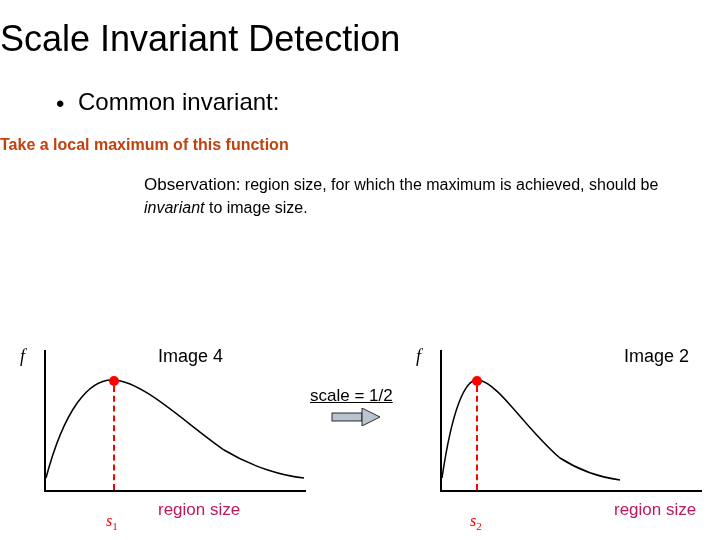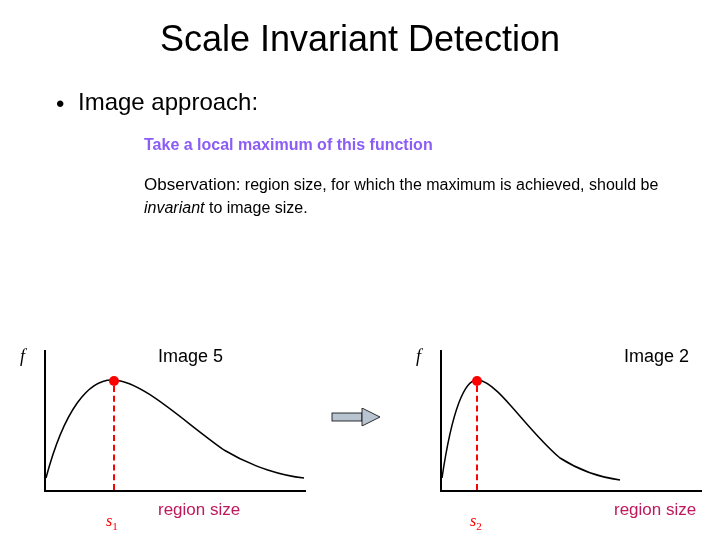--- a/index.html
+++ b/index.html
@@ -5,44 +5,42 @@
   * { margin: 0; padding: 0; box-sizing: border-box; }
   body {
     width: 720px;
     height: 540px;
     background: #fff;
     font-family: Arial, Helvetica, sans-serif;
     position: relative;
     overflow: hidden;
   }
   .title {
-    text-align: center;
     font-size: 36px;
     font-weight: 400;
     padding-top: 18px;
     color: #000;
   }
   .bullet-row {
     margin-top: 28px;
     margin-left: 56px;
     font-size: 24px;
     color: #000;
   }
   .bullet-dot {
     display: inline-block;
     width: 8px;
     margin-right: 14px;
     vertical-align: middle;
   }
   .sub1 {
-    margin-left: 144px;
     margin-top: 18px;
     font-size: 16px;
     font-weight: bold;
-    color: #8b5cf6;
+    color: #c2410c;
   }
   .sub2 {
     margin-left: 144px;
     margin-top: 20px;
     font-size: 16px;
     color: #000;
     max-width: 520px;
     line-height: 1.35;
   }
   .obs-bold { font-weight: normal; font-size: 17px; }
@@ -149,47 +147,48 @@
     width: 50px;
     height: 18px;
   }
 </style>
 </head>
 <body>
 
 <h1 class="title">Scale Invariant Detection</h1>
 
 <div class="bullet-row">
-  <span class="bullet-dot">•</span><span>Image approach:</span>
+  <span class="bullet-dot">•</span><span>Common invariant:</span>
 </div>
 
 <div class="sub1">Take a local maximum of this function</div>
 
 <div class="sub2">
   <span class="obs-bold">Observation:</span><span> region size, for which the maximum is achieved, should be </span><span class="italic underline">invariant</span><span> to image size.</span>
 </div>
 
 <div class="charts">
 
   <div class="chart chart-left">
     <div class="f-label">f</div>
-    <div class="img-label img-label-1">Image 5</div>
+    <div class="img-label img-label-1">Image 4</div>
     <div class="axis-y"></div>
     <div class="axis-x"></div>
     <svg class="curve" viewBox="0 0 264 142" preserveAspectRatio="none">
       <path d="M 2 128 C 20 60, 45 28, 70 30 C 100 32, 140 72, 180 100 C 210 118, 240 126, 260 128" stroke="#000" stroke-width="1.5" fill="none"></path>
     </svg>
     <div class="peak-dot" style="left:91px; top:36px;"></div>
     <div class="dash" style="left:95px; top:46px; height:104px;"></div>
     <div class="s-label" style="left:88px;">
       <span>s</span><span class="s-sub">1</span>
     </div>
     <div class="region-label region-1">region size</div>
   </div>
 
+  <div class="scale-label">scale = 1/2</div>
   <svg class="arrow" viewBox="0 0 50 18">
     <rect x="2" y="5" width="30" height="8" fill="#b8c4d0" stroke="#000" stroke-width="0.8"></rect>
     <polygon points="32,0 50,9 32,18" fill="#b8c4d0" stroke="#000" stroke-width="0.8"></polygon>
   </svg>
 
   <div class="chart chart-right">
     <div class="f-label">f</div>
     <div class="img-label img-label-2">Image 2</div>
     <div class="axis-y"></div>
     <div class="axis-x"></div>

